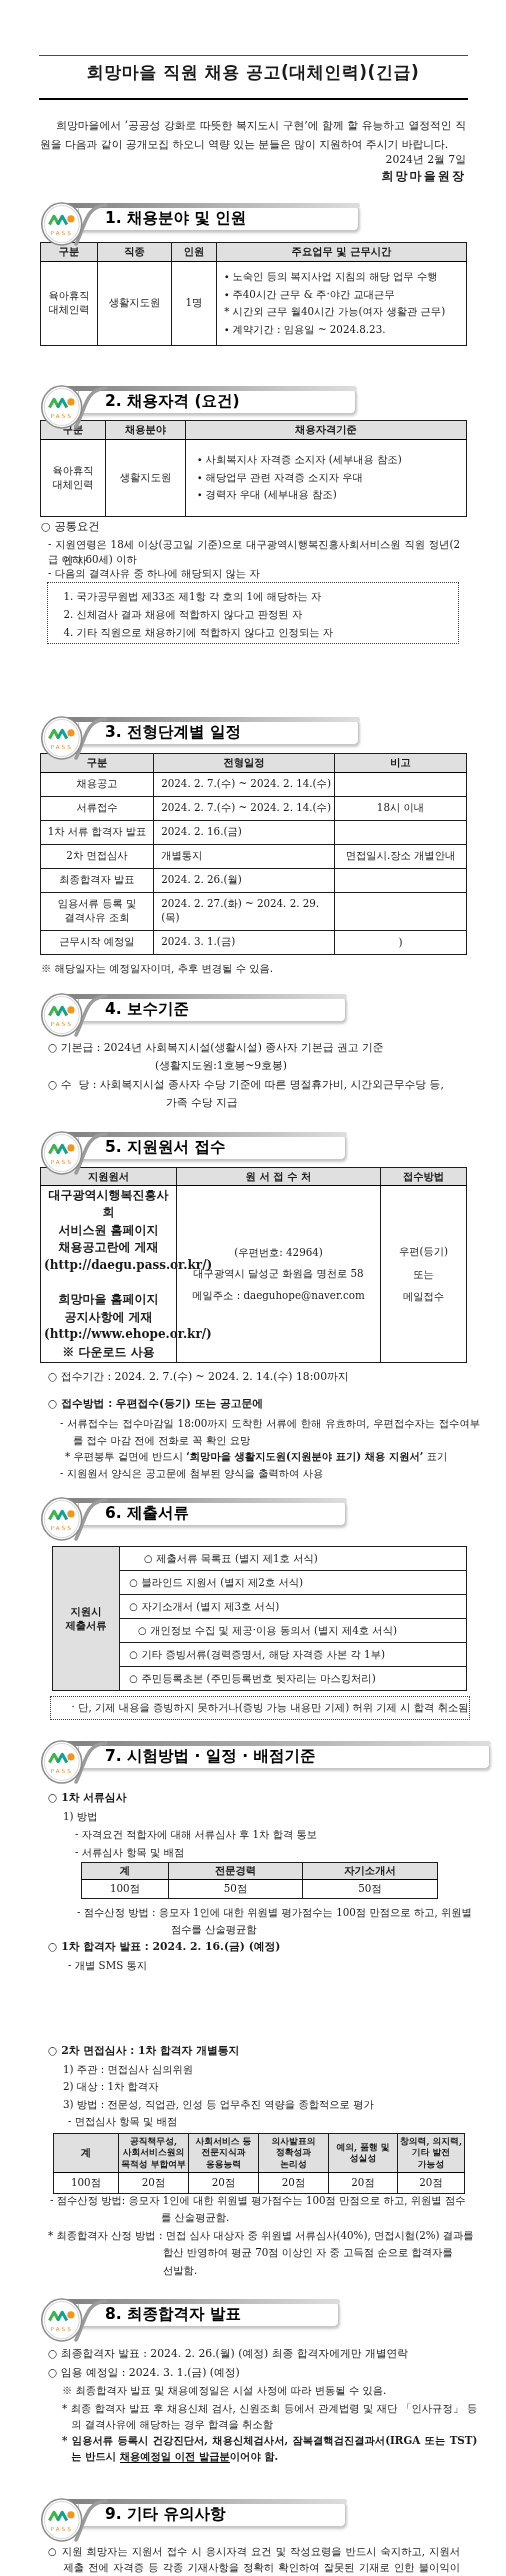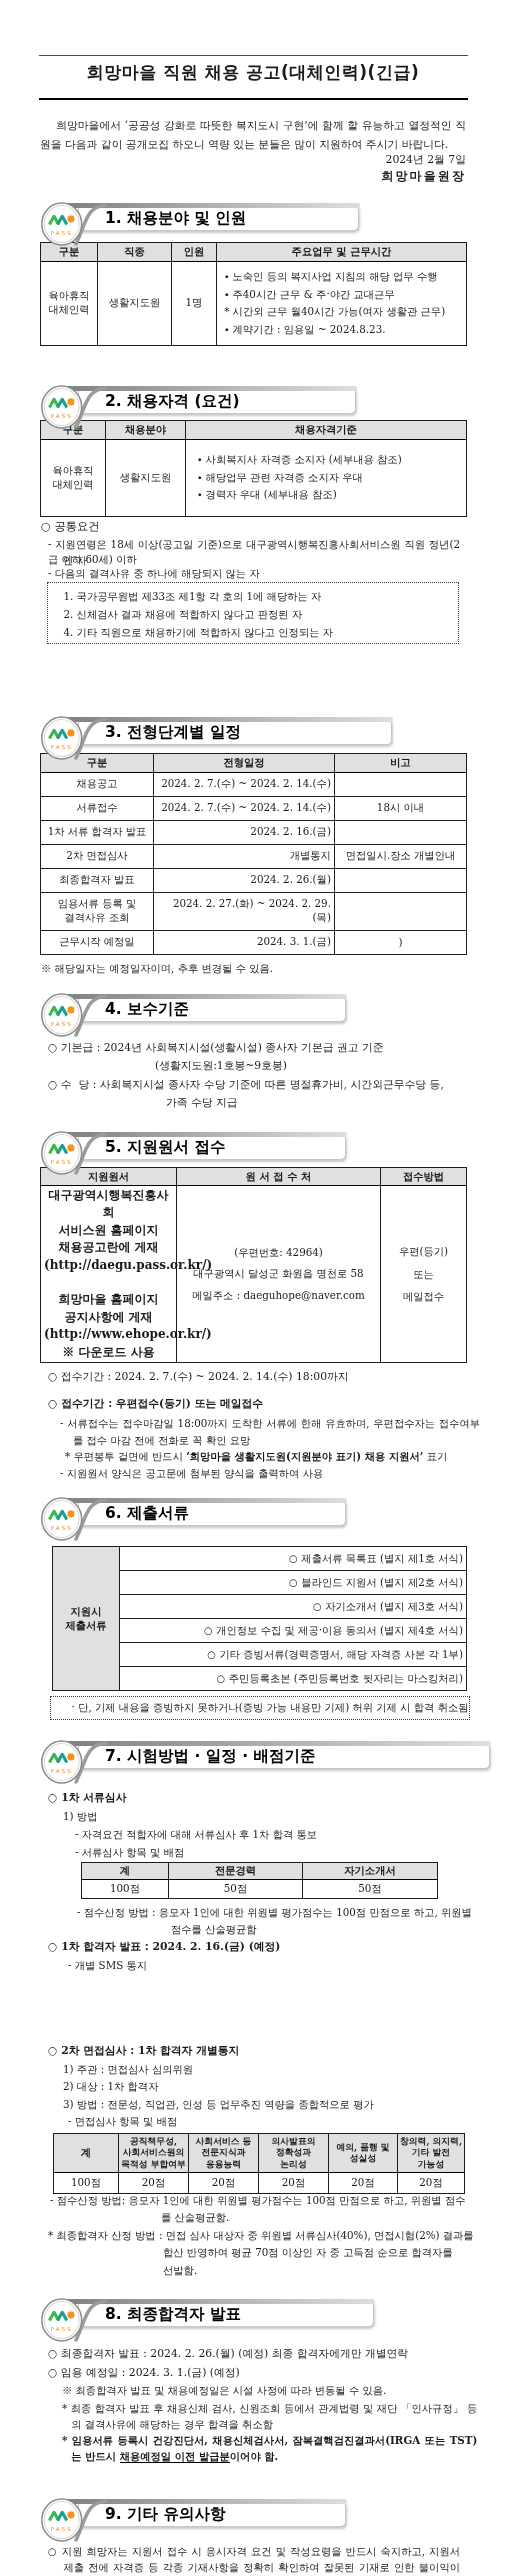--- a/index.html
+++ b/index.html
@@ -26,21 +26,21 @@
   .hdr-title{font-family:"DejaVu Sans","Liberation Sans",sans-serif;font-size:15.5px;font-weight:bold;color:#000;white-space:nowrap;}
   .badge{position:absolute;left:0;top:0;width:68px;height:44px;z-index:2;}
 
   
   table{border-collapse:collapse;table-layout:fixed;font-size:10.3px;}
   td,th{border:0.8px solid #1c1c1c;vertical-align:middle;padding:1px 3.1px;box-sizing:border-box;}
   th{background:#e0e0e0;font-weight:bold;text-align:center;}
   table{border-top:1.5px solid #000;border-bottom:1.5px solid #000;}
   thead th{border-bottom:1.3px solid #000;}
   .c{text-align:center;}
-  .lft{text-align:right;padding-left:7.2px;}
+  .lft{text-align:left;padding-left:7.2px;}
   .details{line-height:1.7;padding-left:7.2px;}
 
   .dotted-box{border:1px dotted #3a3a3a;box-sizing:border-box;}
   .dotted-box .bx-line{font-size:10.3px;line-height:1.75;}
   .p20{font-size:10.3px;line-height:1.5;}
   .p21{font-size:10.8px;line-height:1.5;}
   .hang{padding-left:15.5px;text-indent:-15.5px;text-align:justify;}
   .hang18{padding-left:9.3px;text-indent:-9.3px;text-align:justify;}
   .ul-strong{border-bottom:1px solid #000;}
   .bold{font-weight:bold;}
@@ -148,21 +148,21 @@
   <div class="abs p20 just" style="top:537px;left:48px;width:412px" data-bind="s2.common.l0a">- 지원연령은 18세 이상(공고일 기준)으로 대구광역시행복진흥사회서비스원 직원 정년(2급 이하 60세) 이하</div>
   <div class="abs p20" style="top:553px;left:63px" data-bind="s2.common.l0b">인 자</div>
   <div class="abs p20" style="top:566px;left:48px" data-bind="s2.common.l1">- 다음의 결격사유 중 하나에 해당되지 않는 자</div>
   <div class="abs dotted-box" style="top:582px;left:47px;width:412px;height:62px;padding:4.1px 0 0 15.5px">
     <div class="bx-line" data-bind="s2.common.box.0">1. 국가공무원법 제33조 제1항 각 호의 1에 해당하는 자</div>
     <div class="bx-line" data-bind="s2.common.box.1">2. 신체검사 결과 채용에 적합하지 않다고 판정된 자</div>
     <div class="bx-line" data-bind="s2.common.box.3">4. 기타 직원으로 채용하기에 적합하지 않다고 인정되는 자</div>
   </div>
 
   <div class="abs sechdr" style="top:716px">
-    <div class="hdr-bar" style="width:314px">
+    <div class="hdr-bar" style="width:281px">
         <span class="hdr-title" data-bind="s3.header">3. 전형단계별 일정</span>
       </div>
     <span class="badge">
   <svg viewBox="0 0 132 86" width="68" height="44">
     <path d="M128 6 C88 10 90 42 70 82" fill="none" stroke="#9b9b9b" stroke-width="7" stroke-linecap="round"></path>
     <ellipse cx="42" cy="43" rx="39" ry="41" fill="#ffffff" stroke="#8b8b8b" stroke-width="3"></ellipse>
     <ellipse cx="42" cy="43" rx="34" ry="36" fill="none" stroke="#d8d8d8" stroke-width="2"></ellipse>
     <path d="M18 44 L27 28 L36 44" fill="none" stroke="#3cb54a" stroke-width="6" stroke-linejoin="round"></path>
     <path d="M34 44 L43 28 L52 44" fill="none" stroke="#17a08d" stroke-width="6" stroke-linejoin="round"></path>
     <circle cx="60" cy="33" r="7" fill="#f7941e"></circle>
@@ -288,21 +288,21 @@
       <td class="c" style="line-height:2.1" data-bind="s5.table.c1">(우편번호: 42964)
 대구광역시 달성군 화원읍 명천로 58
 메일주소 : daeguhope@naver.com</td>
       <td class="c" style="line-height:2.2" data-bind="s5.table.c2">우편(등기)
 또는
 메일접수</td>
     </tr>
       </tbody>
   </table>
   <div class="abs p21" style="top:1369px;left:48px" data-bind="s5.i0">○ 접수기간 : 2024. 2. 7.(수) ~ 2024. 2. 14.(수) 18:00까지</div>
-  <div class="abs p21" style="top:1396px;left:48px;font-weight:600" data-bind="s5.i1">○ 접수기간 : 우편접수(등기) 또는 메일접수</div>
+  <div class="abs p21" style="top:1396px;left:48px;font-weight:600" data-bind="s5.i1">○ 접수방법 : 우편접수(등기) 또는 공고문에</div>
   <div class="abs p20 hang" style="top:1415px;left:60px;width:407px;padding-left:13px;text-indent:-13px;line-height:1.65" data-bind="s5.i2">- 서류접수는 접수마감일 18:00까지 도착한 서류에 한해 유효하며, 우편접수자는 접수여부를 접수 마감 전에 전화로 꼭 확인 요망</div>
   <div class="abs p20" style="top:1449px;left:65px"><span data-bind="s5.i3a">* 우편봉투 겉면에 반드시 </span><span class="bold" data-bind="s5.i3b">‘희망마을 생활지도원(지원분야 표기) 채용 지원서’</span><span data-bind="s5.i3c"> 표기</span></div>
   <div class="abs p20" style="top:1466px;left:60px" data-bind="s5.i4">- 지원원서 양식은 공고문에 첨부된 양식을 출력하여 사용</div>
 
   <div class="abs sechdr" style="top:1497px">
     <div class="hdr-bar" style="width:268px">
         <span class="hdr-title" data-bind="s6.header">6. 제출서류</span>
       </div>
     <span class="badge">
   <svg viewBox="0 0 132 86" width="68" height="44">
@@ -436,21 +436,21 @@
     </tr>
       </tbody>
   </table>
   <div class="abs p20" style="top:2193px;left:50px" data-bind="s7.p2_score1">- 점수산정  방법: 응모자 1인에 대한 위원별 평가점수는 100점 만점으로 하고, 위원별 점수</div>
   <div class="abs p20" style="top:2210px;left:161px" data-bind="s7.p2_score2">를 산술평균함.</div>
   <div class="abs p20" style="top:2228px;left:48px" data-bind="s7.p2_final1">* 최종합격자 산정 방법 : 면접 심사 대상자 중 위원별 서류심사(40%), 면접시험(2%) 결과를</div>
   <div class="abs p20" style="top:2245px;left:163px" data-bind="s7.p2_final2">합산 반영하여 평균 70점 이상인 자 중 고득점 순으로 합격자를</div>
   <div class="abs p20" style="top:2263px;left:163px" data-bind="s7.p2_final3">선발함.</div>
 
   <div class="abs sechdr" style="top:2298px">
-    <div class="hdr-bar" style="width:296px">
+    <div class="hdr-bar" style="width:261px">
         <span class="hdr-title" data-bind="s8.header">8. 최종합격자 발표</span>
       </div>
     <span class="badge">
   <svg viewBox="0 0 132 86" width="68" height="44">
     <path d="M128 6 C88 10 90 42 70 82" fill="none" stroke="#9b9b9b" stroke-width="7" stroke-linecap="round"></path>
     <ellipse cx="42" cy="43" rx="39" ry="41" fill="#ffffff" stroke="#8b8b8b" stroke-width="3"></ellipse>
     <ellipse cx="42" cy="43" rx="34" ry="36" fill="none" stroke="#d8d8d8" stroke-width="2"></ellipse>
     <path d="M18 44 L27 28 L36 44" fill="none" stroke="#3cb54a" stroke-width="6" stroke-linejoin="round"></path>
     <path d="M34 44 L43 28 L52 44" fill="none" stroke="#17a08d" stroke-width="6" stroke-linejoin="round"></path>
     <circle cx="60" cy="33" r="7" fill="#f7941e"></circle>

